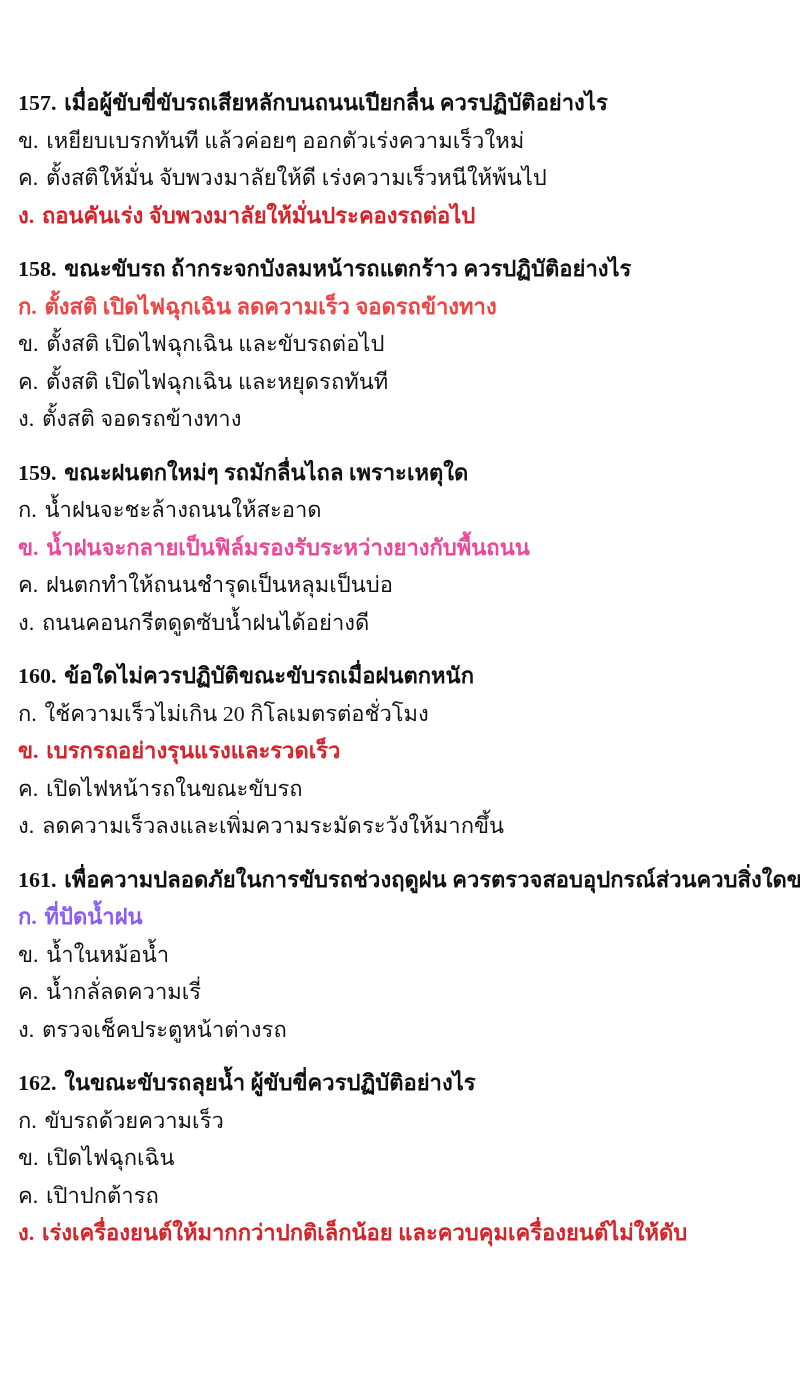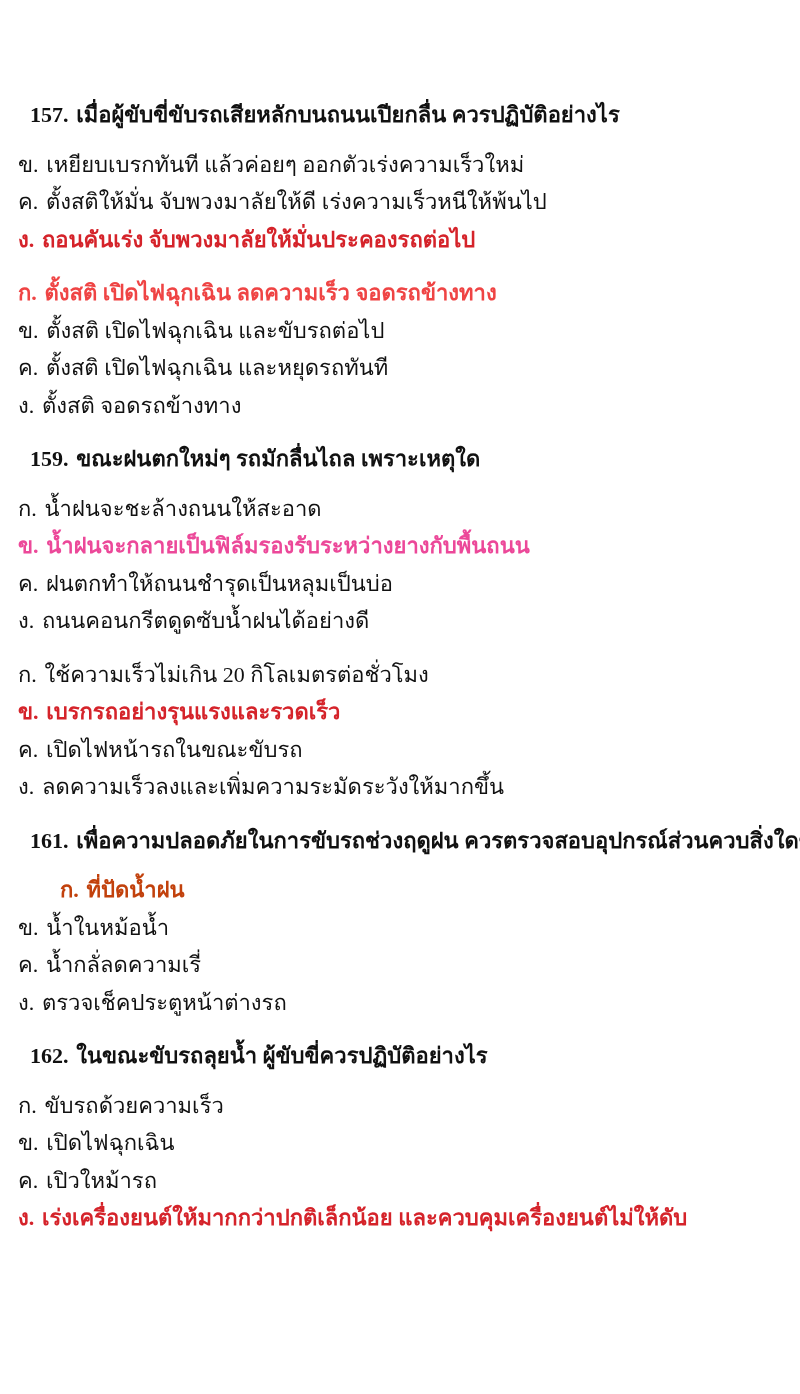--- a/index.html
+++ b/index.html
@@ -15,21 +15,21 @@
     -webkit-font-smoothing: antialiased;
   }
   .doc {
     padding: 84px 24px 40px 18px;
     box-sizing: border-box;
   }
   .question {
     margin: 0 0 16px 0;
   }
   .q-title {
-    margin: 12px;
+    margin: 0;
     font-size: 22px;
     line-height: 37.5px;
     font-weight: bold;
     color: #111111;
     white-space: nowrap;
   }
   .option {
     margin: 0;
     font-size: 22px;
     line-height: 37.5px;
@@ -50,50 +50,52 @@
 <div class="doc">
 
   <section class="question">
     <h2 class="q-title"><span>157.</span><span class="sp"></span><span>เมื่อผู้ขับขี่ขับรถเสียหลักบนถนนเปียกลื่น ควรปฏิบัติอย่างไร</span></h2>
     <p class="option"><span>ข.</span><span class="sp"></span><span>เหยียบเบรกทันที แล้วค่อยๆ ออกตัวเร่งความเร็วใหม่</span></p>
     <p class="option"><span>ค.</span><span class="sp"></span><span>ตั้งสติให้มั่น จับพวงมาลัยให้ดี เร่งความเร็วหนีให้พ้นไป</span></p>
     <p class="option correct" style="color: rgb(213, 35, 42);"><span>ง.</span><span class="sp"></span><span>ถอนคันเร่ง จับพวงมาลัยให้มั่นประคองรถต่อไป</span></p>
   </section>
 
   <section class="question">
+    <h2 class="q-title"><span>158.</span><span class="sp"></span><span>ขณะขับรถ ถ้ากระจกบังลมหน้ารถแตกร้าว ควรปฏิบัติอย่างไร</span></h2>
     <p class="option correct" style="color: #ef4444;"><span>ก.</span><span class="sp"></span><span>ตั้งสติ เปิดไฟฉุกเฉิน ลดความเร็ว จอดรถข้างทาง</span></p>
     <p class="option"><span>ข.</span><span class="sp"></span><span>ตั้งสติ เปิดไฟฉุกเฉิน และขับรถต่อไป</span></p>
     <p class="option"><span>ค.</span><span class="sp"></span><span>ตั้งสติ เปิดไฟฉุกเฉิน และหยุดรถทันที</span></p>
     <p class="option"><span>ง.</span><span class="sp"></span><span>ตั้งสติ จอดรถข้างทาง</span></p>
   </section>
 
   <section class="question">
     <h2 class="q-title"><span>159.</span><span class="sp"></span><span>ขณะฝนตกใหม่ๆ รถมักลื่นไถล เพราะเหตุใด</span></h2>
     <p class="option"><span>ก.</span><span class="sp"></span><span>น้ำฝนจะชะล้างถนนให้สะอาด</span></p>
     <p class="option correct" style="color: #ec4899;"><span>ข.</span><span class="sp"></span><span>น้ำฝนจะกลายเป็นฟิล์มรองรับระหว่างยางกับพื้นถนน</span></p>
     <p class="option"><span>ค.</span><span class="sp"></span><span>ฝนตกทำให้ถนนชำรุดเป็นหลุมเป็นบ่อ</span></p>
     <p class="option"><span>ง.</span><span class="sp"></span><span>ถนนคอนกรีตดูดซับน้ำฝนได้อย่างดี</span></p>
   </section>
 
   <section class="question">
+    <h2 class="q-title"><span>160.</span><span class="sp"></span><span>ข้อใดไม่ควรปฏิบัติขณะขับรถเมื่อฝนตกหนัก</span></h2>
     <p class="option"><span>ก.</span><span class="sp"></span><span>ใช้ความเร็วไม่เกิน 20 กิโลเมตรต่อชั่วโมง</span></p>
     <p class="option correct" style="color: rgb(213, 35, 42);"><span>ข.</span><span class="sp"></span><span>เบรกรถอย่างรุนแรงและรวดเร็ว</span></p>
     <p class="option"><span>ค.</span><span class="sp"></span><span>เปิดไฟหน้ารถในขณะขับรถ</span></p>
     <p class="option"><span>ง.</span><span class="sp"></span><span>ลดความเร็วลงและเพิ่มความระมัดระวังให้มากขึ้น</span></p>
   </section>
 
   <section class="question">
     <h2 class="q-title"><span>161.</span><span class="sp"></span><span>เพื่อความปลอดภัยในการขับรถช่วงฤดูฝน ควรตรวจสอบอุปกรณ์ส่วนควบสิ่งใดของรถก่อนเป็นลำดับแรก</span></h2>
-    <p class="option correct" style="color: #c2410c; margin-left: 42px;"><span>ก.</span><span class="sp"></span><span>ที่ปัดน้ำฝน</span></p>
+    <p class="option correct" style="color: #8b5cf6;"><span>ก.</span><span class="sp"></span><span>ที่ปัดน้ำฝน</span></p>
     <p class="option"><span>ข.</span><span class="sp"></span><span>น้ำในหม้อน้ำ</span></p>
     <p class="option"><span>ค.</span><span class="sp"></span><span>น้ำกลั่ลดความเรี่</span></p>
     <p class="option"><span>ง.</span><span class="sp"></span><span>ตรวจเช็คประตูหน้าต่างรถ</span></p>
   </section>
 
   <section class="question">
     <h2 class="q-title"><span>162.</span><span class="sp"></span><span>ในขณะขับรถลุยน้ำ ผู้ขับขี่ควรปฏิบัติอย่างไร</span></h2>
     <p class="option"><span>ก.</span><span class="sp"></span><span>ขับรถด้วยความเร็ว</span></p>
     <p class="option"><span>ข.</span><span class="sp"></span><span>เปิดไฟฉุกเฉิน</span></p>
-    <p class="option"><span>ค.</span><span class="sp"></span><span>เปิวใหม้ารถ</span></p>
+    <p class="option"><span>ค.</span><span class="sp"></span><span>เปิาปกต้ารถ</span></p>
     <p class="option correct" style="color: rgb(213, 35, 42);"><span>ง.</span><span class="sp"></span><span>เร่งเครื่องยนต์ให้มากกว่าปกติเล็กน้อย และควบคุมเครื่องยนต์ไม่ให้ดับ</span></p>
   </section>
 
 </div>
 
 </body></html>

